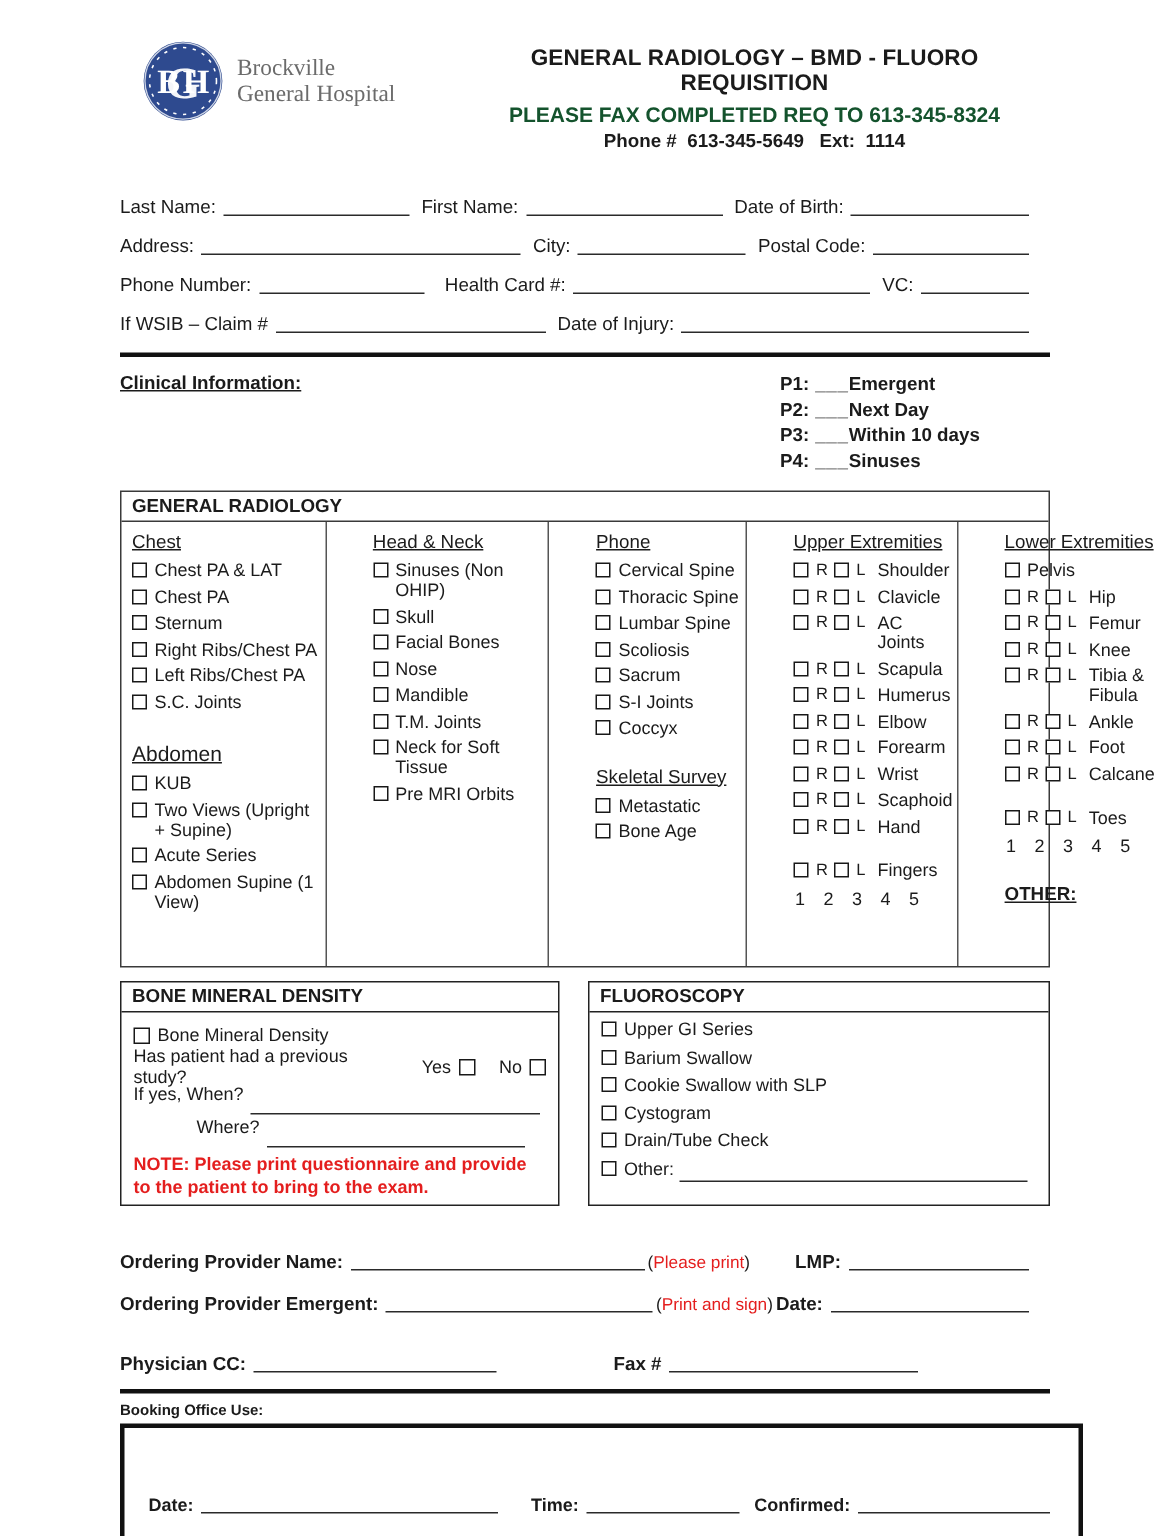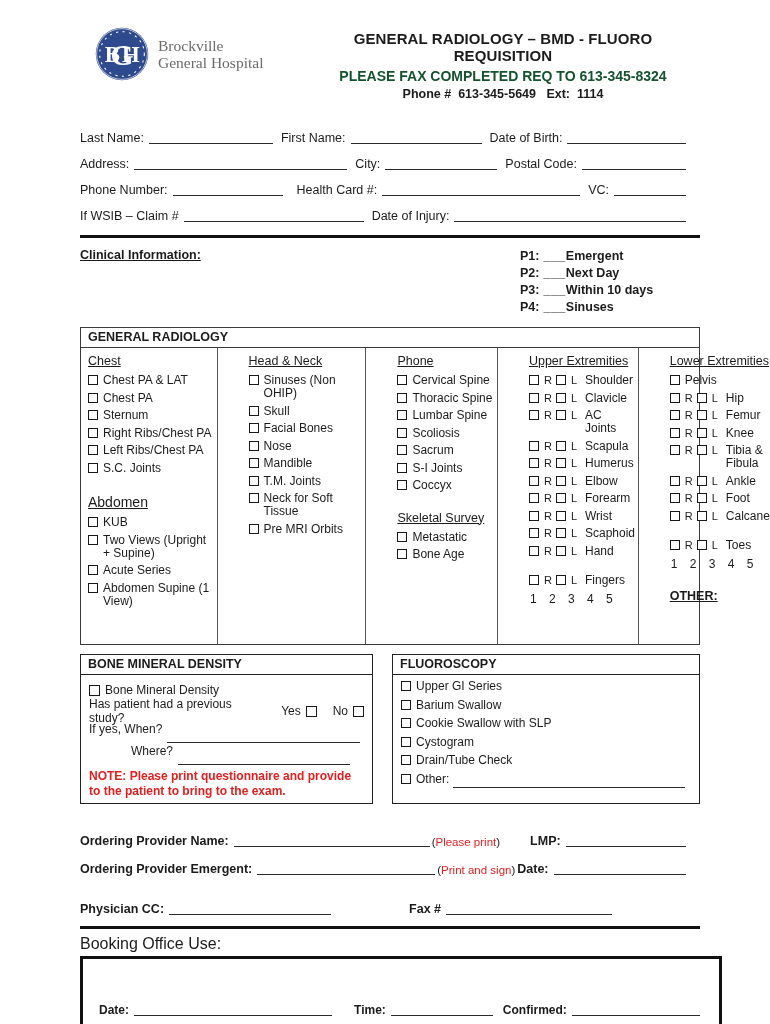--- a/index.html
+++ b/index.html
@@ -70,21 +70,21 @@
   .f-blank { flex:1; margin-left:4px; margin-right:6px; }
 
   
   .provider { margin-top:16px; }
   .provider .frow { height:28px; }
   .provider .lbl { font-weight:bold; }
   .hint { font-size:11.5px; white-space:nowrap; padding:0 2px; }
   .hint .red { color:#e41e1e; }
 
   
-  .booking-heading { font-weight:normal; font-size:16px; margin:6px 0 3px; }
+  .booking-heading { font-weight:bold; font-size:10px; margin:6px 0 3px; }
   .booking-box { border:3.4px solid #111; height:78px; display:flex; align-items:flex-end; padding:0 16px 14px; margin-right:-22px; }
   .booking-box .frow { height:20px; margin-right:0; flex:1; }
   .booking-box .lbl { font-weight:bold; font-size:12px; }
 </style>
 </head>
 <body>
 
 <div class="page">
 
   <div class="header">

